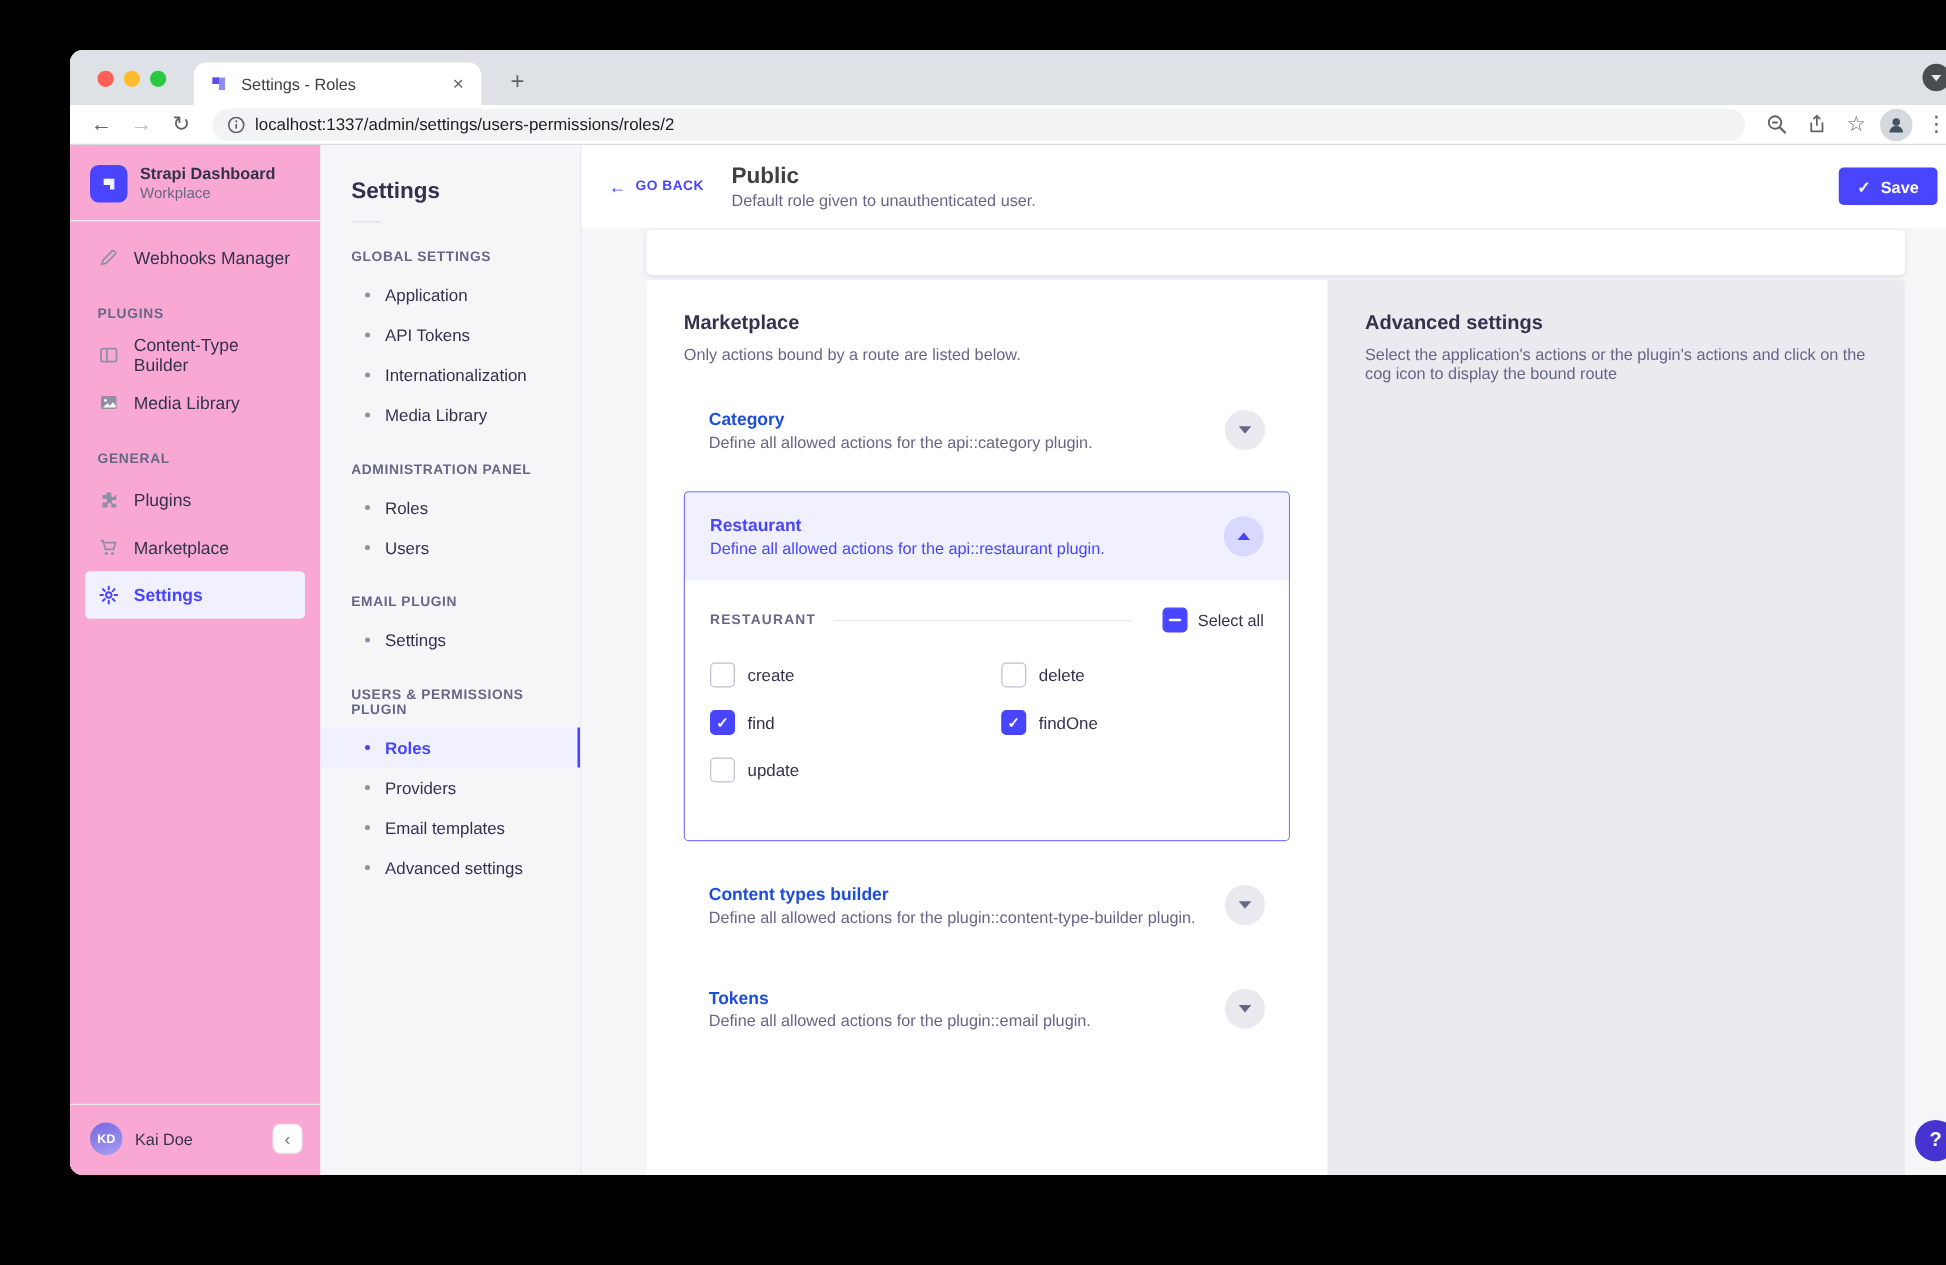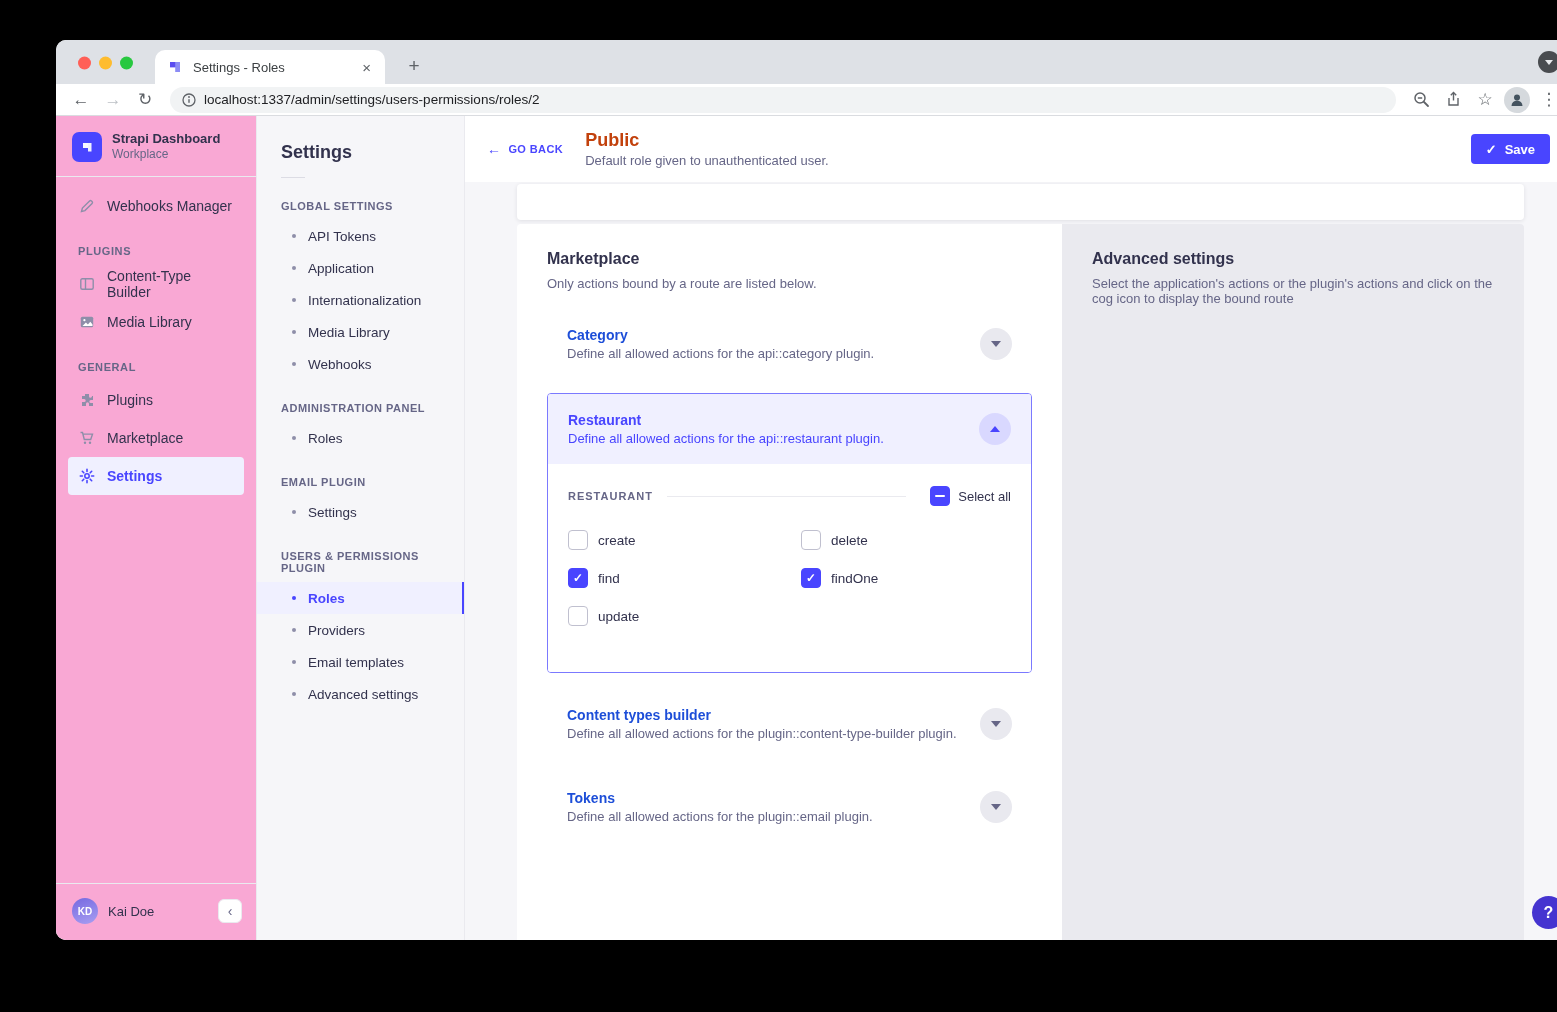--- a/index.html
+++ b/index.html
@@ -73,21 +73,21 @@
   .sub-item.active .bullet { background:#4945ff; }
   .sub-item.active::after { content:""; position:absolute; right:0; top:0; bottom:0; width:2px; background:#4945ff; }
 
   
   .main { flex:1; display:flex; flex-direction:column; overflow:hidden; }
   .page-header { height:66px; flex:none; background:#fff; display:flex; align-items:center;
                  padding:0 24px 0 22px; gap:22px; }
   .go-back { display:flex; align-items:center; gap:7px; color:#4945ff; font-size:11px; font-weight:700;
              letter-spacing:.4px; cursor:pointer; flex:none; }
   .go-back .arr { font-size:14px; font-weight:400; }
-  .pg-title { font-size:18px; font-weight:600; color:#c2410c; line-height:1.2; }
+  .pg-title { font-size:18px; font-weight:600; color:#404040; line-height:1.2; }
   .pg-sub { font-size:13px; color:#666687; margin-top:2px; }
   .save-btn { margin-left:auto; background:#4945ff; color:#fff; border:none; border-radius:4px; height:30px;
               padding:0 15px; font-size:13px; font-weight:600; display:flex; align-items:center; gap:8px;
               font-family:inherit; cursor:pointer; }
 
   .scroll { flex:1; overflow:hidden; padding:2px 50px 0 52px; }
   .card-sliver { height:36px; background:#fff; border-radius:4px; box-shadow:0 1px 4px rgba(33,33,52,.1); }
   .panels { margin-top:4px; display:flex; border-radius:4px; overflow:hidden; height:760px; }
 
   .perm-panel { width:545px; flex:none; background:#fff; padding:26px 30px; }
@@ -284,43 +284,43 @@
       </div>
     </nav>
 
     <nav class="subnav">
       <div class="subnav-title">Settings</div>
       <div class="title-rule"></div>
 
       <div class="subsec-label">GLOBAL SETTINGS</div>
       <div class="sub-item">
           <span class="bullet"></span>
+          <span>Application</span>
+        </div>
+      <div class="sub-item">
+          <span class="bullet"></span>
           <span>API Tokens</span>
         </div>
       <div class="sub-item">
           <span class="bullet"></span>
-          <span>Application</span>
-        </div>
-      <div class="sub-item">
-          <span class="bullet"></span>
           <span>Internationalization</span>
         </div>
       <div class="sub-item">
           <span class="bullet"></span>
           <span>Media Library</span>
         </div>
-      <div class="sub-item">
-          <span class="bullet"></span>
-          <span>Webhooks</span>
-        </div>
 
       <div class="subsec-label">ADMINISTRATION PANEL</div>
       <div class="sub-item">
           <span class="bullet"></span>
           <span>Roles</span>
+        </div>
+      <div class="sub-item">
+          <span class="bullet"></span>
+          <span>Users</span>
         </div>
 
       <div class="subsec-label">EMAIL PLUGIN</div>
       <div class="sub-item">
           <span class="bullet"></span>
           <span>Settings</span>
         </div>
 
       <div class="subsec-label">USERS &amp; PERMISSIONS PLUGIN</div>
       <div class="sub-item active">

